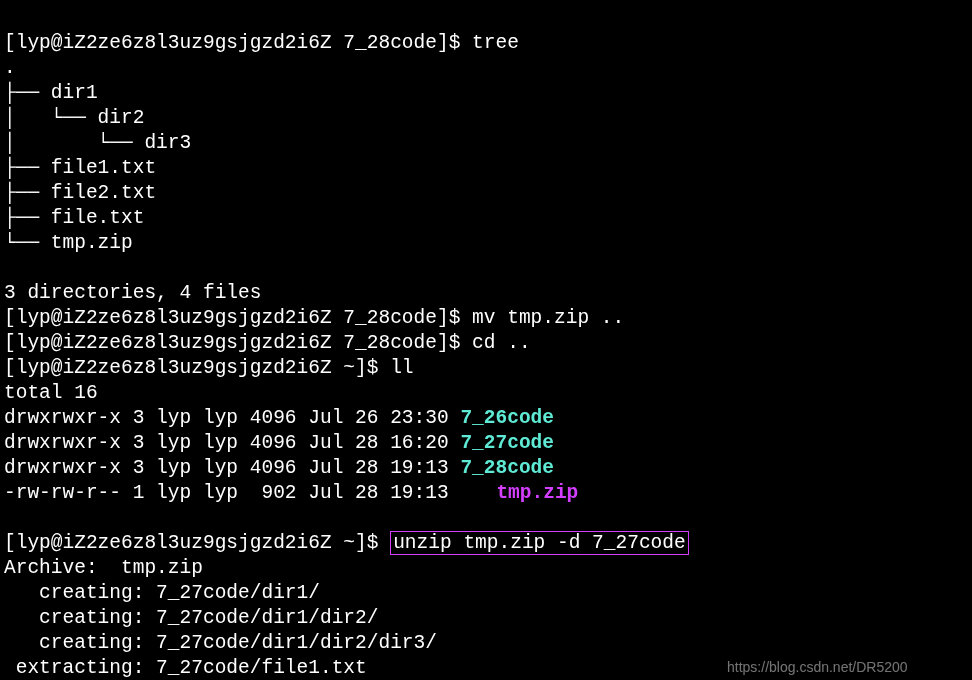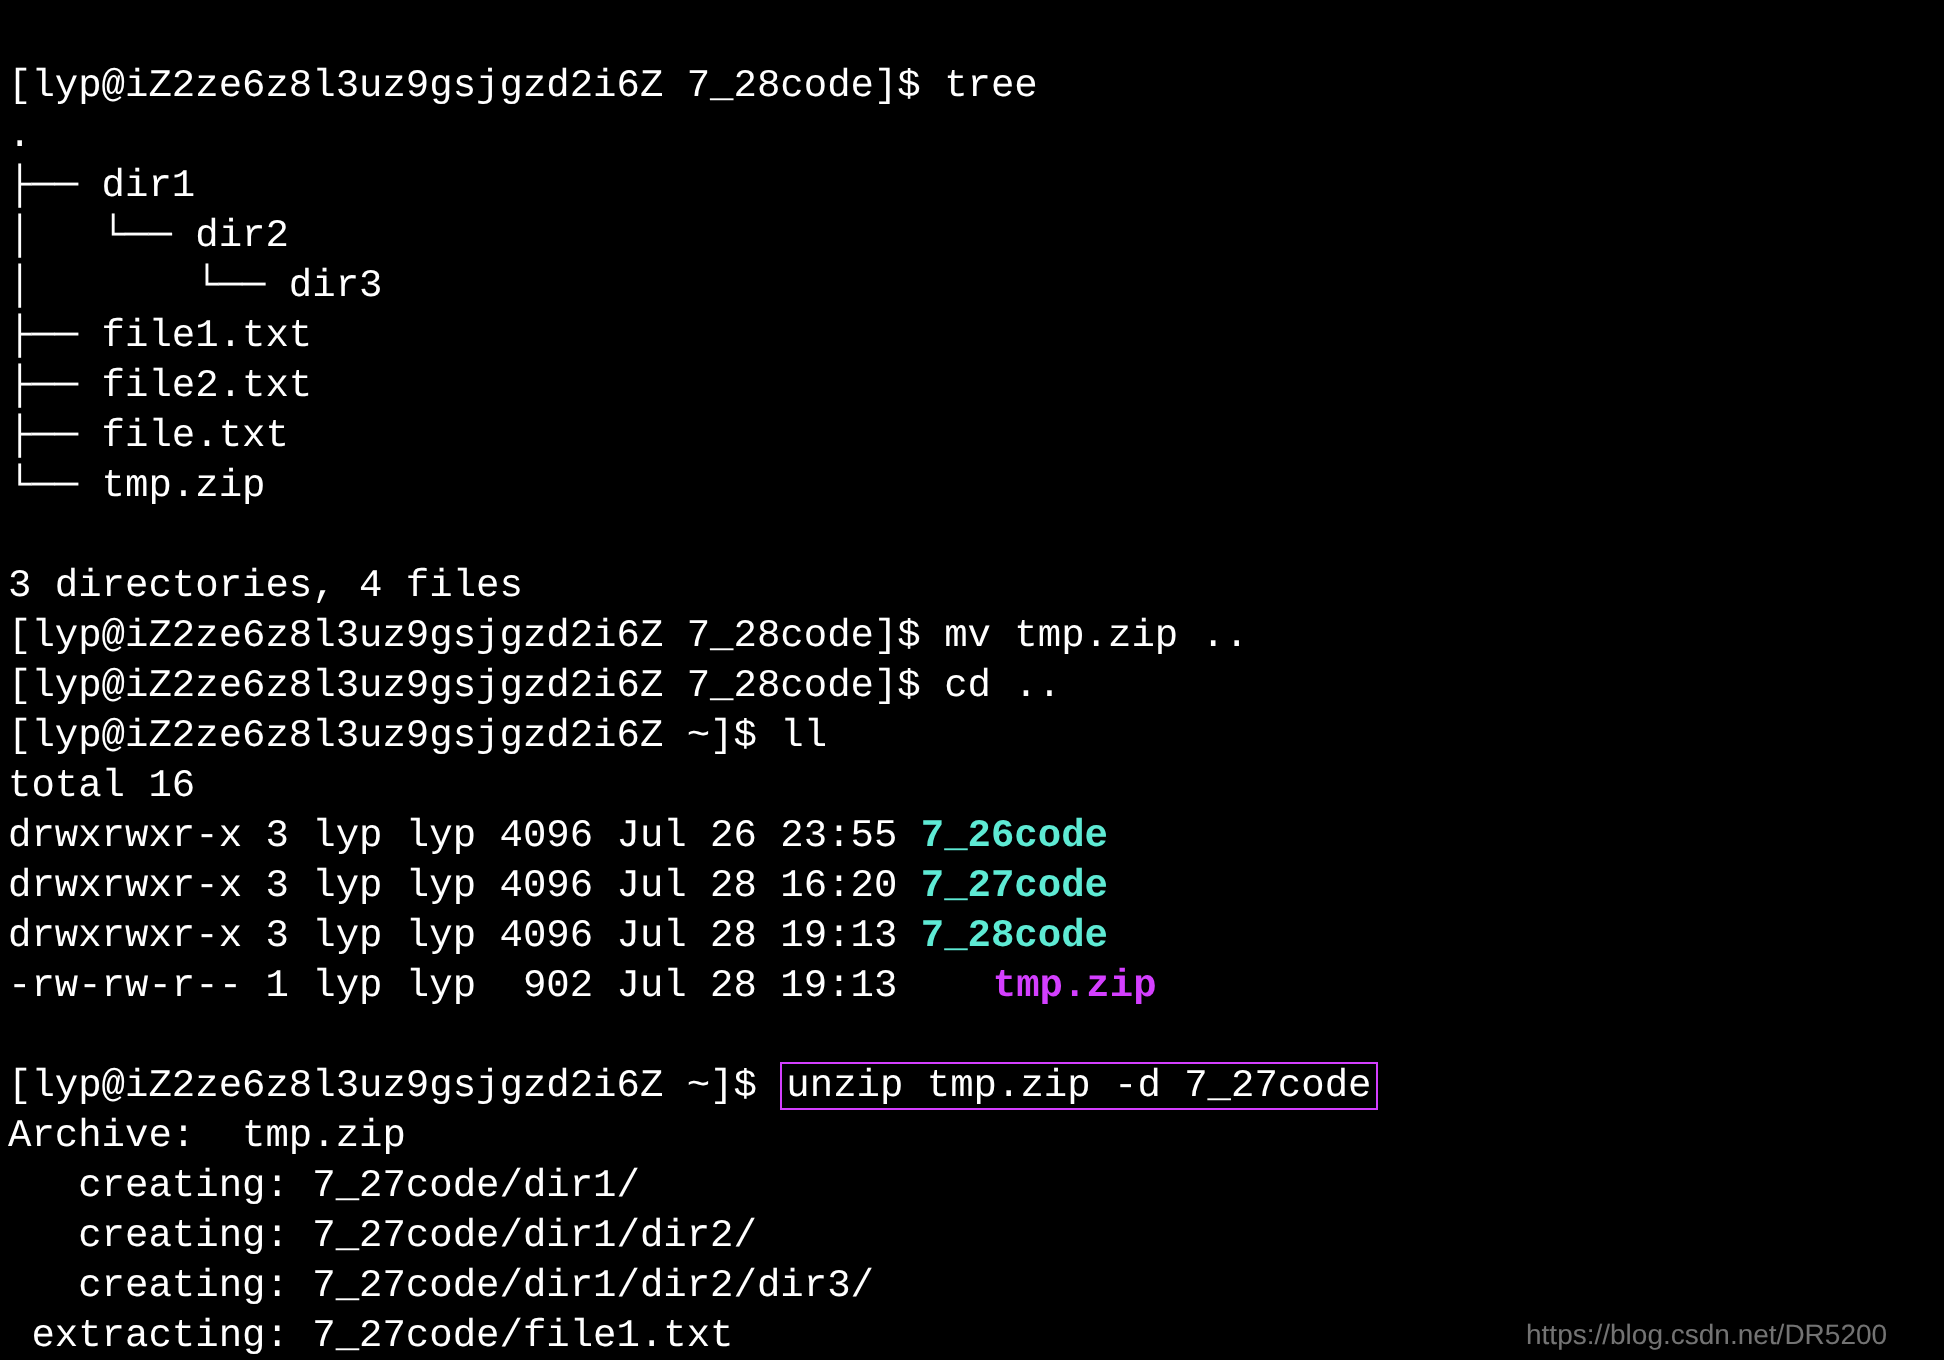--- a/index.html
+++ b/index.html
@@ -54,29 +54,29 @@
 <span class="line">├── file1.txt</span>
 <span class="line">├── file2.txt</span>
 <span class="line">├── file.txt</span>
 <span class="line">└── tmp.zip</span>
 <span class="line"> </span>
 <span class="line">3 directories, 4 files</span>
 <span class="line"><span>[lyp@iZ2ze6z8l3uz9gsjgzd2i6Z 7_28code]$ </span><span>mv tmp.zip ..</span></span>
 <span class="line"><span>[lyp@iZ2ze6z8l3uz9gsjgzd2i6Z 7_28code]$ </span><span>cd ..</span></span>
 <span class="line"><span>[lyp@iZ2ze6z8l3uz9gsjgzd2i6Z ~]$ </span><span>ll</span></span>
 <span class="line">total 16</span>
-<div id="ll-rows"><span class="line"><span>drwxrwxr-x 3 lyp lyp 4096 Jul 26 23:55 </span><span class="dir-color">7_26code</span></span>
+<div id="ll-rows"><span class="line"><span>drwxrwxr-x 3 lyp lyp 4096 Jul 26 23:30 </span><span class="dir-color">7_26code</span></span>
 <span class="line"><span>drwxrwxr-x 3 lyp lyp 4096 Jul 28 16:20 </span><span class="dir-color">7_27code</span></span>
 <span class="line"><span>drwxrwxr-x 3 lyp lyp 4096 Jul 28 19:13 </span><span class="dir-color">7_28code</span></span>
 <span class="line"><span>-rw-rw-r-- 1 lyp lyp  902 Jul 28 19:13 </span><span class="zip-color">tmp.zip</span></span>
 </div>
 <span class="line"><span>[lyp@iZ2ze6z8l3uz9gsjgzd2i6Z ~]$ </span><span class="boxed"><span>unzip tmp.zip -d 7_27code</span></span></span>
 <span class="line">Archive:  tmp.zip</span>
 <div id="unzip-lines"><span class="line">   creating: 7_27code/dir1/</span>
 <span class="line">   creating: 7_27code/dir1/dir2/</span>
 <span class="line">   creating: 7_27code/dir1/dir2/dir3/</span>
 <span class="line"> extracting: 7_27code/file1.txt</span>
 
 
 </div>
 
-<div class="watermark" style="left:763px; top:655px;">https://blog.csdn.net/DR5200</div>
+<div class="watermark" style="left:727px; top:655px;">https://blog.csdn.net/DR5200</div>
 </div>
 
 </body></html>

